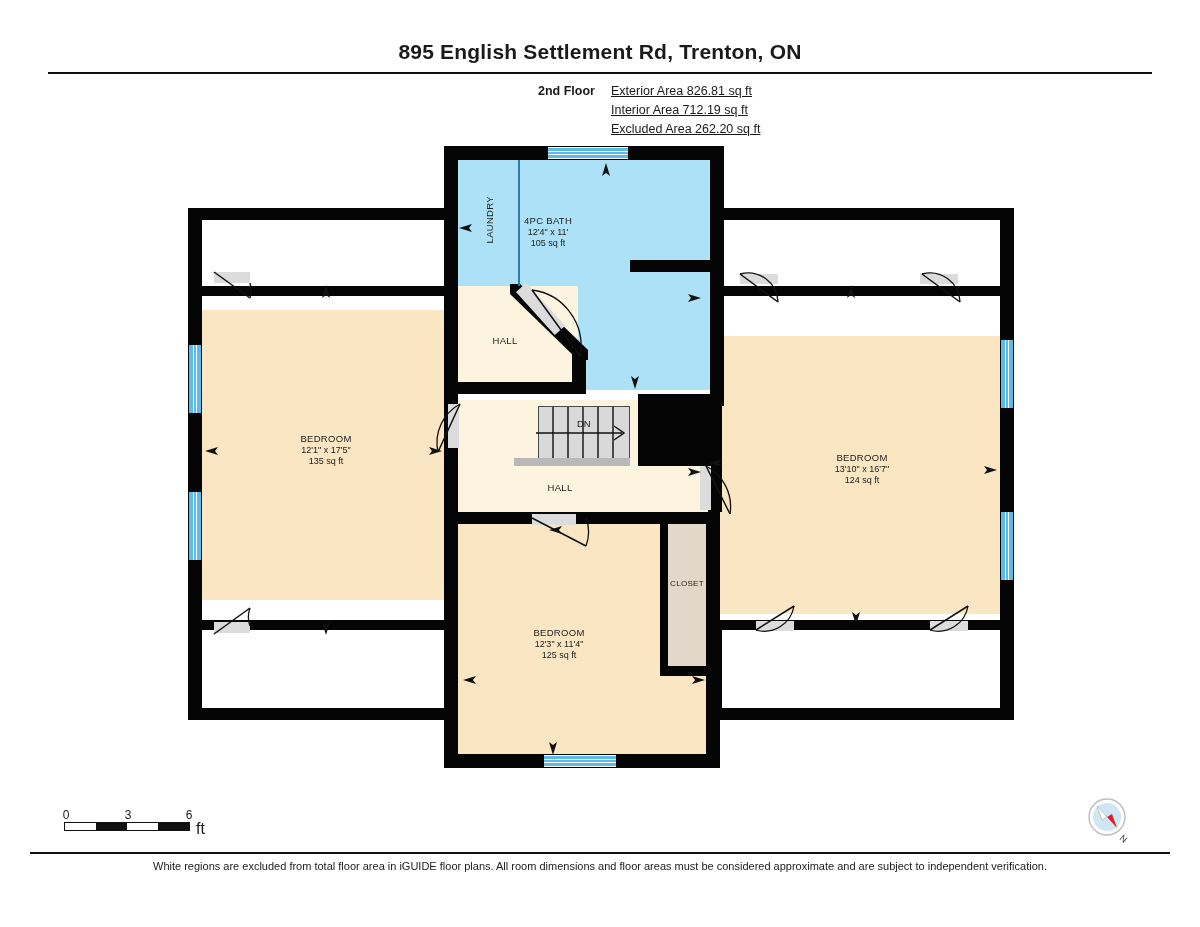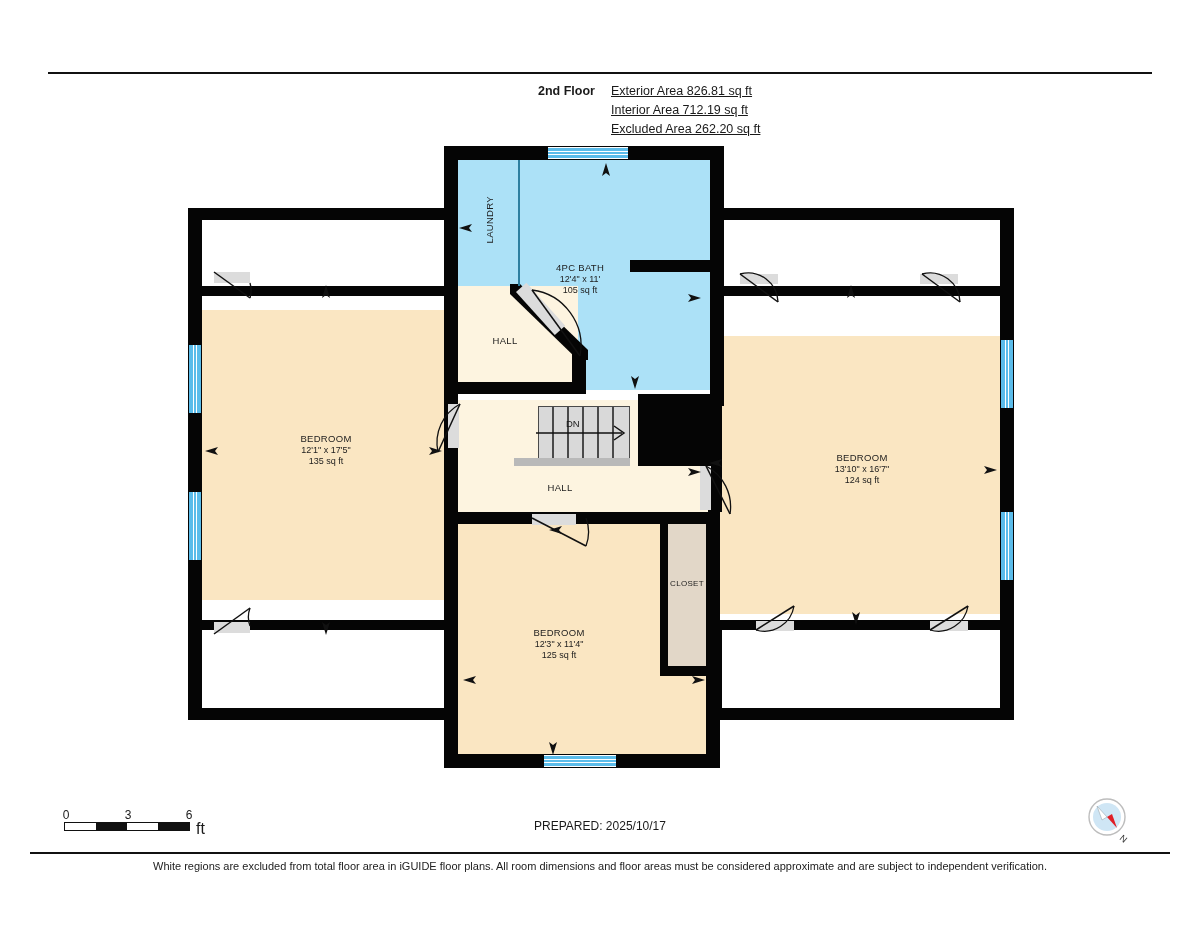--- a/index.html
+++ b/index.html
@@ -249,20 +249,21 @@
     pointer-events: none;
     white-space: nowrap;
   }
 </style>
 </head>
 <body>
 
 <div id="page">
 
 
+  <div id="title">895 English Settlement Rd, Trenton, ON</div>
   <div id="title-rule"></div>
 
   <div id="summary">
     <div class="floor-label">2nd Floor</div>
     <div class="areas">
       <div>Exterior Area 826.81 sq ft</div>
       <div>Interior Area 712.19 sq ft</div>
       <div>Excluded Area 262.20 sq ft</div>
     </div>
   </div>
@@ -298,21 +299,21 @@
       <div class="stair-line" style="left:28px;"></div>
       <div class="stair-line" style="left:43px;"></div>
       <div class="stair-line" style="left:58px;"></div>
       <div class="stair-line" style="left:73px;"></div>
     </div>
     <div id="stairs-base" style="left:514px;top:458px;width:116px;height:8px;"></div>
     <svg style="position:absolute;left:534px;top:424px;width:100px;height:20px;">
       <line x1="2" y1="9" x2="88" y2="9" stroke="#111" stroke-width="1.5"></line>
       <polyline points="80,2 90,9 80,16" fill="none" stroke="#111" stroke-width="1.5"></polyline>
     </svg>
-    <div id="dn-label" style="left:518px;top:418px;padding-left:48px;">DN</div>
+    <div id="dn-label" style="left:529px;top:418px;padding-left:48px;">DN</div>
 
     <div class="sh wall" style="left:444px;top:146px;width:280px;height:14px;"></div>
     <div class="sh wall" style="left:444px;top:146px;width:14px;height:148px;"></div>
     <div class="sh wall" style="left:710px;top:146px;width:14px;height:260px;"></div>
     <div class="sh wall" style="left:630px;top:260px;width:94px;height:12px;"></div>
 
     <div class="sh wall" style="left:188px;top:208px;width:270px;height:12px;"></div>
     <div class="sh wall" style="left:188px;top:208px;width:14px;height:512px;"></div>
     <div class="sh wall" style="left:188px;top:708px;width:270px;height:12px;"></div>
     <div class="sh wall" style="left:196px;top:286px;width:250px;height:10px;"></div>
@@ -459,21 +460,21 @@
     <svg class="arrow" style="left:548px;top:522px;width:16px;height:16px;">
         <polygon points="1,8 14,4 11,8 14,12" fill="#111"></polygon>
       </svg>
     <svg class="arrow" style="left:427px;top:443px;width:16px;height:16px;">
         <polygon points="15,8 2,4 5,8 2,12" fill="#111"></polygon>
       </svg>
     <svg class="arrow" style="left:708px;top:455px;width:16px;height:16px;">
         <polygon points="1,8 14,4 11,8 14,12" fill="#111"></polygon>
       </svg>
 
-    <div class="label" style="left:520px;top:215px;width:120px;margin-top:47px;">
+    <div class="label" style="left:488px;top:215px;width:120px;">
       <div class="rn">4PC BATH</div>
       <div class="dim">12'4" x 11'</div>
       <div class="sf">105 sq ft</div>
     </div>
 
     <div class="label label-rot" style="left:455px;top:214px;width:70px;">
       <div class="rn">LAUNDRY</div>
     </div>
 
     <div class="label" style="left:470px;top:335px;width:70px;">
@@ -510,21 +511,20 @@
   <div id="scalebar">
     <div id="scale-ticks">
       <span style="left:2px;">0</span>
       <span style="left:64px;">3</span>
       <span style="left:125px;">6</span>
     </div>
     <div id="scale-track"></div>
     <div id="scale-unit">ft</div>
   </div>
 
-  <div id="prepared">PREPARED: 2025/10/17</div>
 
   <svg id="compass" viewBox="0 0 48 48">
     <circle cx="22" cy="20" r="18" fill="none" stroke="#bdbdbd" stroke-width="1.4"></circle>
     <circle cx="22" cy="20" r="14" fill="#cfe6f5"></circle>
     <polygon points="22,20 12,9 17,23" fill="#ffffff" stroke="#9aa7ae" stroke-width="0.6"></polygon>
     <polygon points="22,20 32,31 27,17" fill="#e01e26"></polygon>
     <text x="34" y="42" font-family="Liberation Sans, sans-serif" font-size="9" fill="#333" transform="rotate(40 34 42)">N</text>
   </svg>
 
   <div id="footer-rule"></div>

